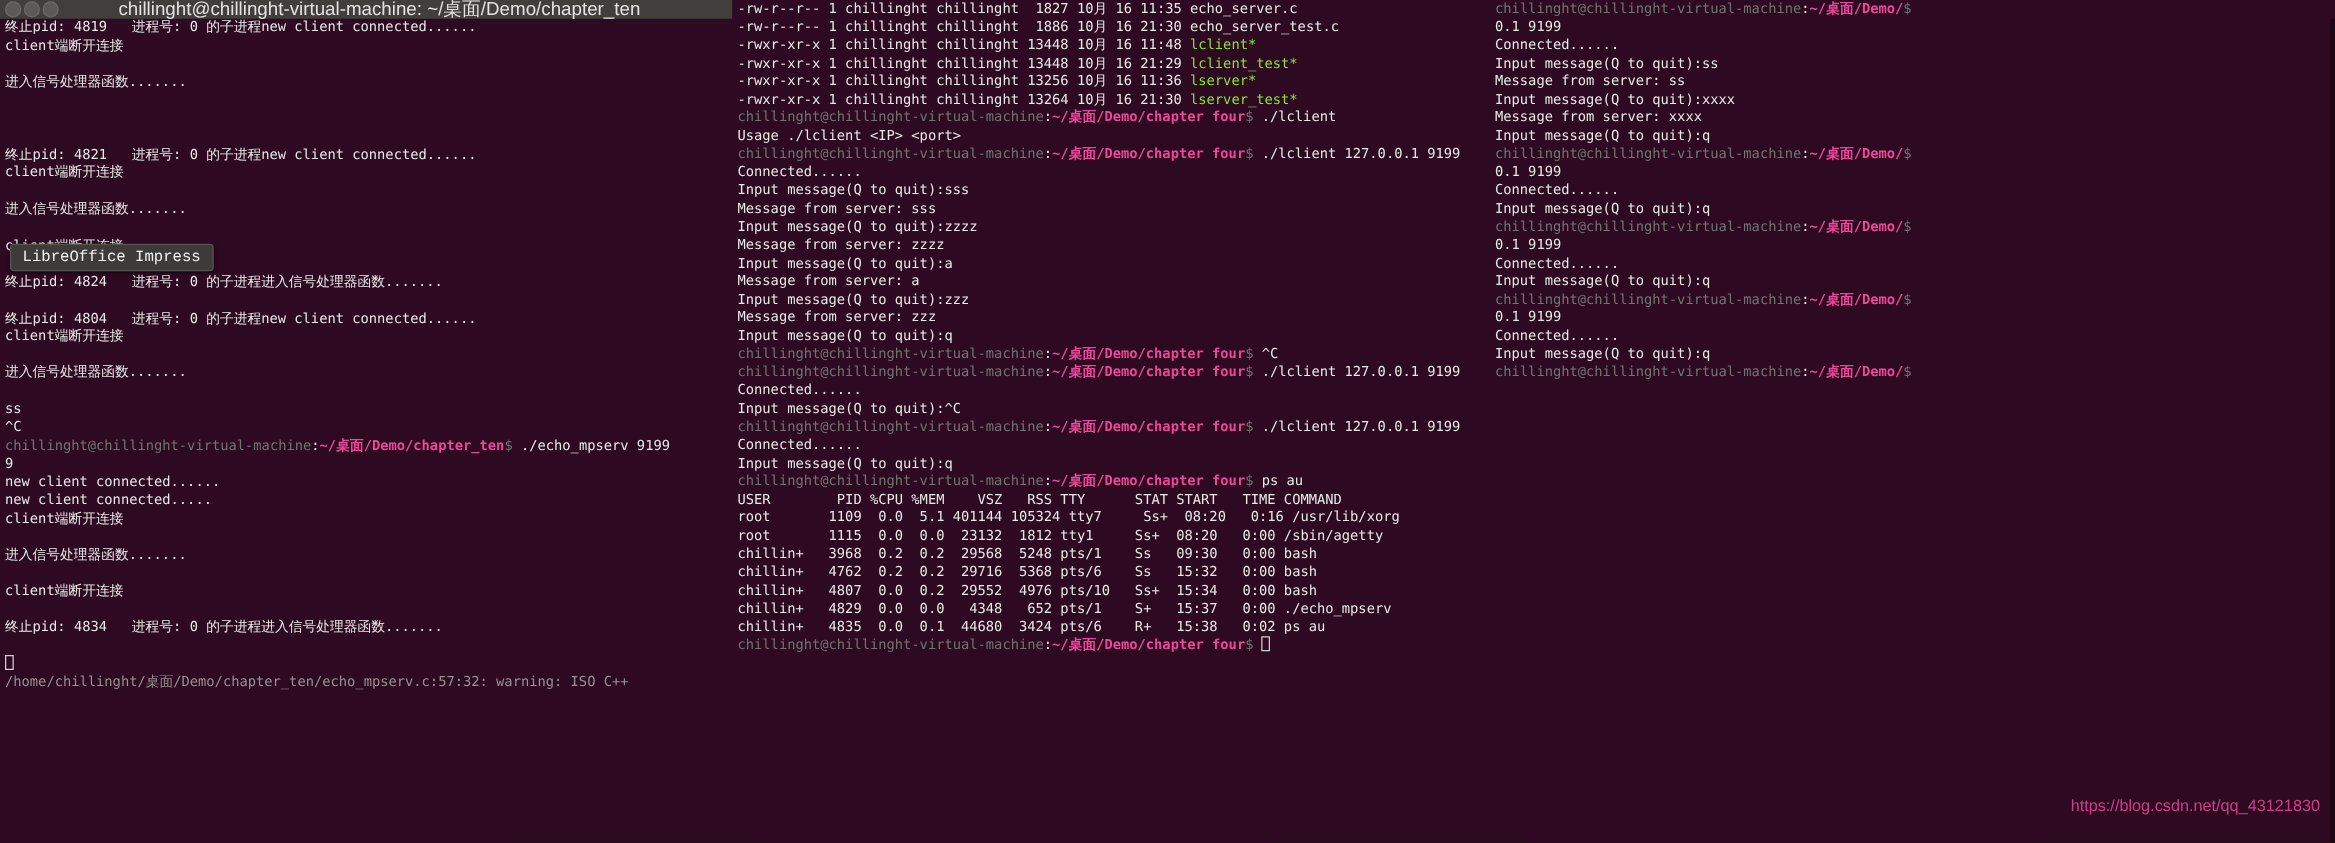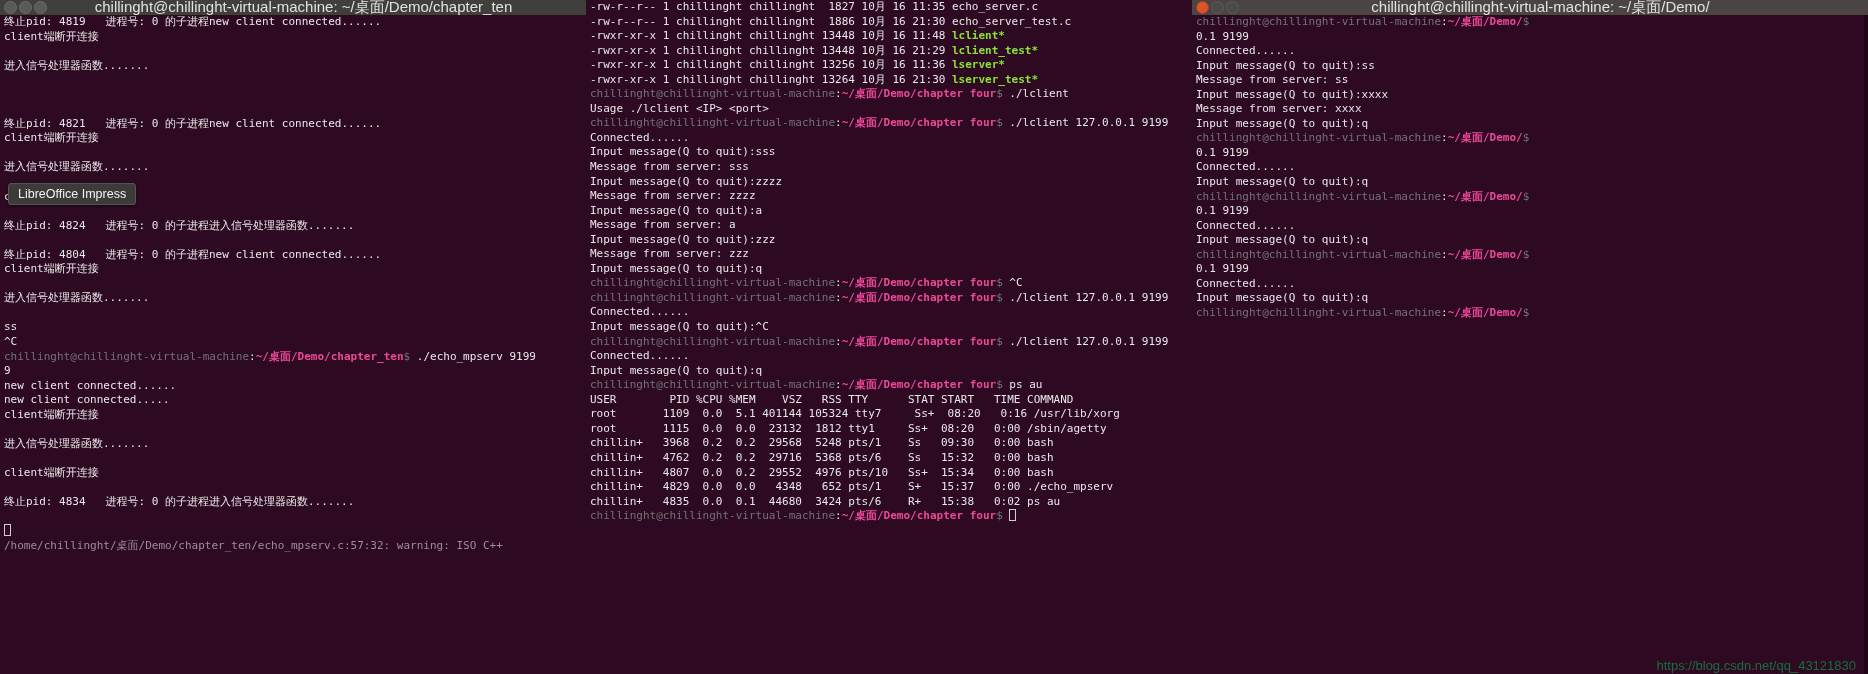--- a/index.html
+++ b/index.html
@@ -19,31 +19,31 @@
        border:1px solid #5a5a58;display:inline-block;position:relative;}
   .btn.close{background:#d9542b;border-color:#a8401f;}
   .btn.inact{background:#5c5a57;border-color:#6d6b68;}
   .ttl{flex:1;text-align:center;padding-right:26px;white-space:nowrap;overflow:hidden;
        text-overflow:clip;font-size:15px;}
   .body{padding:0 0 0 4px;font-size:11px;line-height:14.55px;color:#d8d8d8;
         white-space:pre;letter-spacing:0px;}
   .body .l{white-space:pre;height:14.55px;}
   .g{color:#737373;font-weight:normal;}
   .b{color:#ec4899;font-weight:bold;}
-  .gr{color:#8ae234;font-weight:bold;text-align:center;}
+  .gr{color:#8ae234;font-weight:normal;text-align:center;}
   .w{color:#e8e8e8;}
   .curhollow{display:inline-block;width:7px;height:12px;border:1px solid #cfcfcf;
              box-sizing:border-box;vertical-align:-2px;}
   .tooltip{
     position:absolute;background:#3c3b37;color:#f2f2f2;border:1px solid #56544f;
     border-radius:3px;padding:3px 9px;font-family:"Liberation Sans",sans-serif;
     font-size:12.5px;box-shadow:0 1px 3px rgba(0,0,0,.5);white-space:nowrap;
   }
   .watermark{
-    position:absolute;right:12px;bottom:1px;color:#15803d;
+    position:absolute;right:12px;bottom:22px;color:#ec4899;
     font-family:"Liberation Sans",sans-serif;font-size:13px;opacity:.85;
   }
   .scrollbar{position:absolute;right:0;top:15px;bottom:0;width:4px;background:#1e0616;}
 </style>
 </head>
 <body>
 
 <div class="term" id="win-left" style="left:0;top:0;width:586px;height:674px;">
   <div class="titlebar">
     <div class="btns">
@@ -54,29 +54,21 @@
     <div class="ttl">chillinght@chillinght-virtual-machine: ~/桌面/Demo/chapter_ten</div>
   </div>
   <div class="body" id="left-body"><div class="l"><span class="w">终止pid: 4819   进程号: 0 的子进程new client connected......</span></div><div class="l"><span class="w">client端断开连接</span></div><div class="l"><span class="w"></span></div><div class="l"><span class="w">进入信号处理器函数.......</span></div><div class="l"><span class="w"></span></div><div class="l"><span class="w"></span></div><div class="l"><span class="w"></span></div><div class="l"><span class="w">终止pid: 4821   进程号: 0 的子进程new client connected......</span></div><div class="l"><span class="w">client端断开连接</span></div><div class="l"><span class="w"></span></div><div class="l"><span class="w">进入信号处理器函数.......</span></div><div class="l"><span class="w"></span></div><div class="l"><span class="w">client端断开连接</span></div><div class="l"><span class="w"></span></div><div class="l"><span class="w">终止pid: 4824   进程号: 0 的子进程进入信号处理器函数.......</span></div><div class="l"><span class="w"></span></div><div class="l"><span class="w">终止pid: 4804   进程号: 0 的子进程new client connected......</span></div><div class="l"><span class="w">client端断开连接</span></div><div class="l"><span class="w"></span></div><div class="l"><span class="w">进入信号处理器函数.......</span></div><div class="l"><span class="w"></span></div><div class="l"><span class="w">ss</span></div><div class="l"><span class="w">^C</span></div><div class="l"><span class="g">chillinght@chillinght-virtual-machine</span><span class="w">:</span><span class="b">~/桌面/Demo/chapter_ten</span><span class="g">$</span><span class="w"> ./echo_mpserv 9199</span></div><div class="l"><span class="w">9</span></div><div class="l"><span class="w">new client connected......</span></div><div class="l"><span class="w">new client connected.....</span></div><div class="l"><span class="w">client端断开连接</span></div><div class="l"><span class="w"></span></div><div class="l"><span class="w">进入信号处理器函数.......</span></div><div class="l"><span class="w"></span></div><div class="l"><span class="w">client端断开连接</span></div><div class="l"><span class="w"></span></div><div class="l"><span class="w">终止pid: 4834   进程号: 0 的子进程进入信号处理器函数.......</span></div><div class="l"><span class="w"></span></div><div class="l"><span class="curhollow"></span></div><div class="l"><span class="w" style="color:#9a8f94">/home/chillinght/桌面/Demo/chapter_ten/echo_mpserv.c:57:32: warning: ISO C++ </span></div></div>
 </div>
 
 <div class="term" id="win-middle" style="left:586px;top:0;width:606px;height:674px;">
   <div class="body" id="middle-body"><div class="l"><span class="w">-rw-r--r-- 1 chillinght chillinght  1827 10月 16 11:35 </span><span class="w">echo_server.c</span></div><div class="l"><span class="w">-rw-r--r-- 1 chillinght chillinght  1886 10月 16 21:30 </span><span class="w">echo_server_test.c</span></div><div class="l"><span class="w">-rwxr-xr-x 1 chillinght chillinght 13448 10月 16 11:48 </span><span class="gr">lclient*</span></div><div class="l"><span class="w">-rwxr-xr-x 1 chillinght chillinght 13448 10月 16 21:29 </span><span class="gr">lclient_test*</span></div><div class="l"><span class="w">-rwxr-xr-x 1 chillinght chillinght 13256 10月 16 11:36 </span><span class="gr">lserver*</span></div><div class="l"><span class="w">-rwxr-xr-x 1 chillinght chillinght 13264 10月 16 21:30 </span><span class="gr">lserver_test*</span></div><div class="l"><span class="g">chillinght@chillinght-virtual-machine</span><span class="w">:</span><span class="b">~/桌面/Demo/chapter four</span><span class="g">$</span><span class="w"> ./lclient</span></div><div class="l"><span class="w">Usage ./lclient &lt;IP&gt; &lt;port&gt;</span></div><div class="l"><span class="g">chillinght@chillinght-virtual-machine</span><span class="w">:</span><span class="b">~/桌面/Demo/chapter four</span><span class="g">$</span><span class="w"> ./lclient 127.0.0.1 9199</span></div><div class="l"><span class="w">Connected......</span></div><div class="l"><span class="w">Input message(Q to quit):sss</span></div><div class="l"><span class="w">Message from server: sss</span></div><div class="l"><span class="w">Input message(Q to quit):zzzz</span></div><div class="l"><span class="w">Message from server: zzzz</span></div><div class="l"><span class="w">Input message(Q to quit):a</span></div><div class="l"><span class="w">Message from server: a</span></div><div class="l"><span class="w">Input message(Q to quit):zzz</span></div><div class="l"><span class="w">Message from server: zzz</span></div><div class="l"><span class="w">Input message(Q to quit):q</span></div><div class="l"><span class="g">chillinght@chillinght-virtual-machine</span><span class="w">:</span><span class="b">~/桌面/Demo/chapter four</span><span class="g">$</span><span class="w"> ^C</span></div><div class="l"><span class="g">chillinght@chillinght-virtual-machine</span><span class="w">:</span><span class="b">~/桌面/Demo/chapter four</span><span class="g">$</span><span class="w"> ./lclient 127.0.0.1 9199</span></div><div class="l"><span class="w">Connected......</span></div><div class="l"><span class="w">Input message(Q to quit):^C</span></div><div class="l"><span class="g">chillinght@chillinght-virtual-machine</span><span class="w">:</span><span class="b">~/桌面/Demo/chapter four</span><span class="g">$</span><span class="w"> ./lclient 127.0.0.1 9199</span></div><div class="l"><span class="w">Connected......</span></div><div class="l"><span class="w">Input message(Q to quit):q</span></div><div class="l"><span class="g">chillinght@chillinght-virtual-machine</span><span class="w">:</span><span class="b">~/桌面/Demo/chapter four</span><span class="g">$</span><span class="w"> ps au</span></div><div class="l"><span class="w">USER        PID %CPU %MEM    VSZ   RSS TTY      STAT START   TIME COMMAND</span></div><div class="l"><span class="w">root       1109  0.0  5.1 401144 105324 tty7     Ss+  08:20   0:16 /usr/lib/xorg</span></div><div class="l"><span class="w">root       1115  0.0  0.0  23132  1812 tty1     Ss+  08:20   0:00 /sbin/agetty</span></div><div class="l"><span class="w">chillin+   3968  0.2  0.2  29568  5248 pts/1    Ss   09:30   0:00 bash</span></div><div class="l"><span class="w">chillin+   4762  0.2  0.2  29716  5368 pts/6    Ss   15:32   0:00 bash</span></div><div class="l"><span class="w">chillin+   4807  0.0  0.2  29552  4976 pts/10   Ss+  15:34   0:00 bash</span></div><div class="l"><span class="w">chillin+   4829  0.0  0.0   4348   652 pts/1    S+   15:37   0:00 ./echo_mpserv</span></div><div class="l"><span class="w">chillin+   4835  0.0  0.1  44680  3424 pts/6    R+   15:38   0:02 ps au</span></div><div class="l"><span class="g">chillinght@chillinght-virtual-machine</span><span class="w">:</span><span class="b">~/桌面/Demo/chapter four</span><span class="g">$</span><span class="w"> </span><span class="curhollow"></span></div></div>
 </div>
 
 <div class="term" id="win-right" style="left:1192px;top:0;width:676px;height:674px;">
-  <div class="titlebar active">
-    <div class="btns">
-      <span class="btn close"></span>
-      <span class="btn"></span>
-      <span class="btn"></span>
-    </div>
-    <div class="ttl">chillinght@chillinght-virtual-machine: ~/桌面/Demo/</div>
-  </div>
   <div class="body" id="right-body"><div class="l"><span class="g">chillinght@chillinght-virtual-machine</span><span class="w">:</span><span class="b">~/桌面/Demo/</span><span class="g">$</span></div><div class="l"><span class="w">0.1 9199</span></div><div class="l"><span class="w">Connected......</span></div><div class="l"><span class="w">Input message(Q to quit):ss</span></div><div class="l"><span class="w">Message from server: ss</span></div><div class="l"><span class="w">Input message(Q to quit):xxxx</span></div><div class="l"><span class="w">Message from server: xxxx</span></div><div class="l"><span class="w">Input message(Q to quit):q</span></div><div class="l"><span class="g">chillinght@chillinght-virtual-machine</span><span class="w">:</span><span class="b">~/桌面/Demo/</span><span class="g">$</span></div><div class="l"><span class="w">0.1 9199</span></div><div class="l"><span class="w">Connected......</span></div><div class="l"><span class="w">Input message(Q to quit):q</span></div><div class="l"><span class="g">chillinght@chillinght-virtual-machine</span><span class="w">:</span><span class="b">~/桌面/Demo/</span><span class="g">$</span></div><div class="l"><span class="w">0.1 9199</span></div><div class="l"><span class="w">Connected......</span></div><div class="l"><span class="w">Input message(Q to quit):q</span></div><div class="l"><span class="g">chillinght@chillinght-virtual-machine</span><span class="w">:</span><span class="b">~/桌面/Demo/</span><span class="g">$</span></div><div class="l"><span class="w">0.1 9199</span></div><div class="l"><span class="w">Connected......</span></div><div class="l"><span class="w">Input message(Q to quit):q</span></div><div class="l"><span class="g">chillinght@chillinght-virtual-machine</span><span class="w">:</span><span class="b">~/桌面/Demo/</span><span class="g">$</span></div></div>
   <div class="scrollbar"></div>
 </div>
 
-<div class="tooltip" style="left:8px;top:183px;">
+<div class="tooltip" style="left:8px;top:195px;font-family:Liberation Mono, monospace;">
   <span>LibreOffice Impress</span>
 </div>
 
 <div class="watermark">https://blog.csdn.net/qq_43121830</div>
 
 </body></html>

